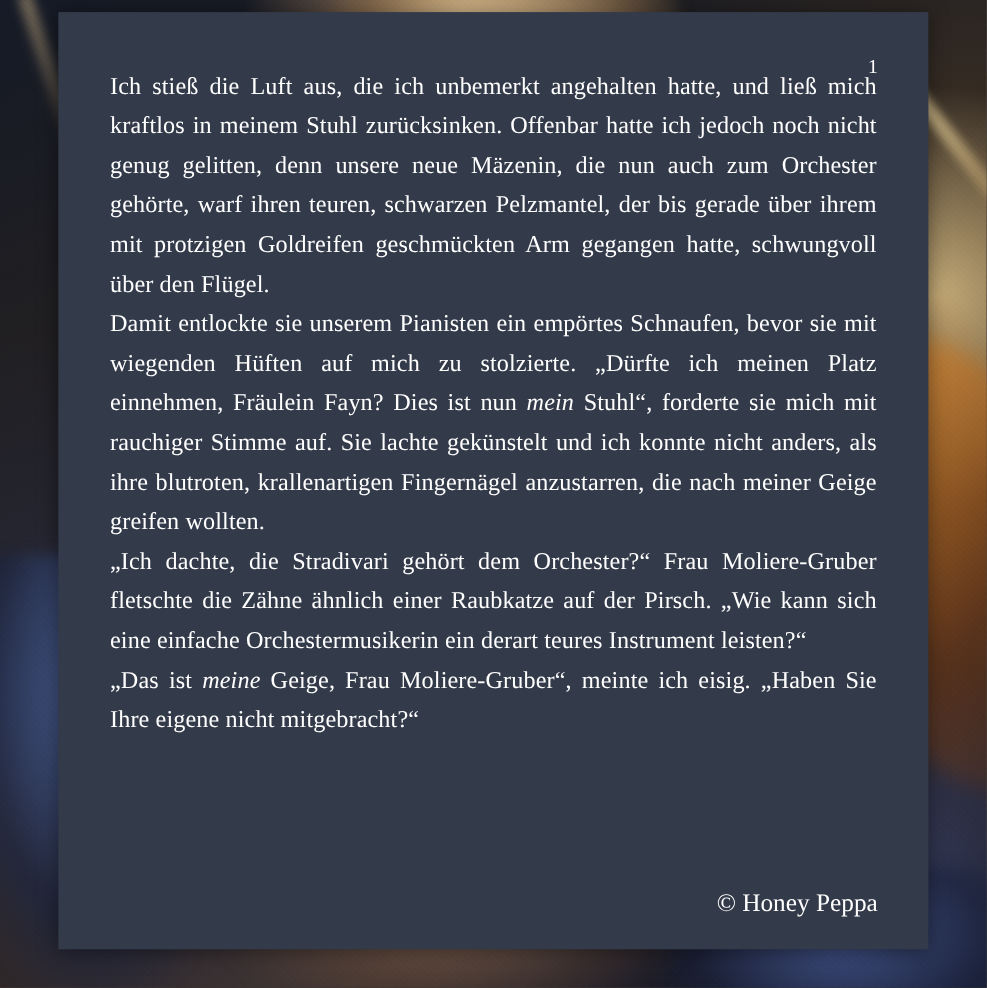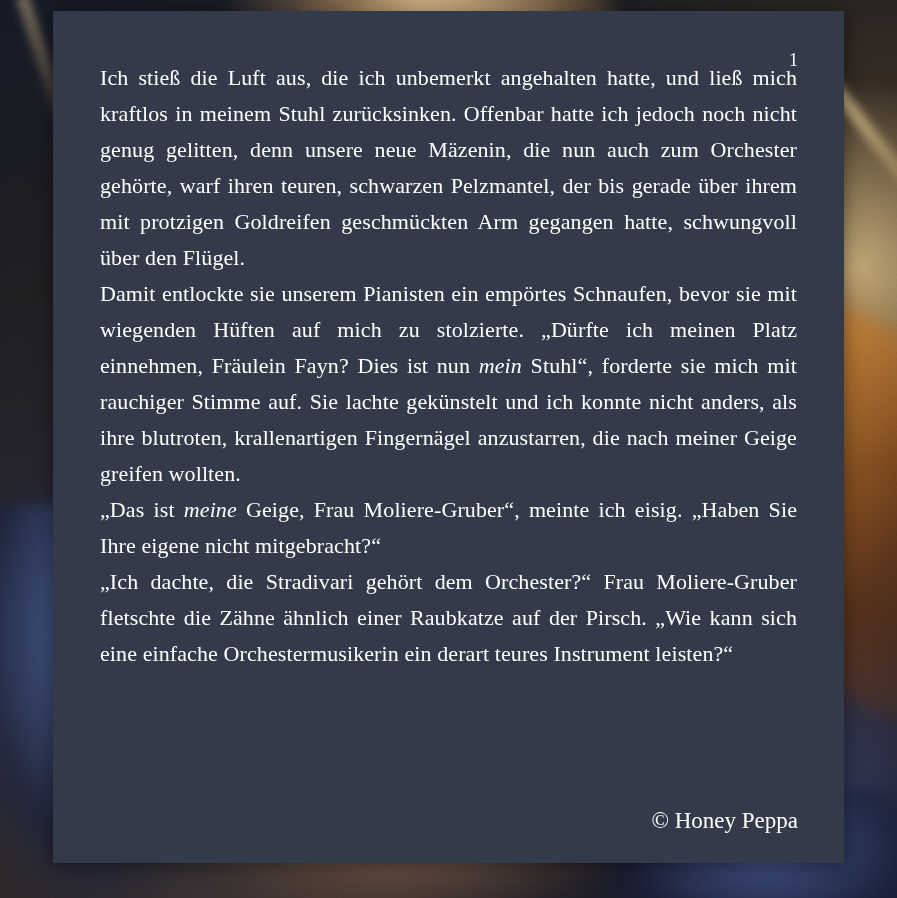--- a/index.html
+++ b/index.html
@@ -169,20 +169,20 @@
   <div class="bg-skin"></div>
   <div class="bg-grain"></div>
 
   <div class="card">
 
     <div class="page-number">1</div>
 
     <div class="text-body">
         <p><span>Ich stieß die Luft aus, die ich unbemerkt angehalten hatte, und ließ mich kraftlos in meinem Stuhl zurücksinken. Offenbar hatte ich jedoch noch nicht genug gelitten, denn unsere neue Mäzenin, die nun auch zum Orchester gehörte, warf ihren teuren, schwarzen Pelzmantel, der bis gerade über ihrem mit protzigen Goldreifen geschmückten Arm gegangen hatte, schwungvoll über den Flügel.</span></p>
         <p><span>Damit entlockte sie unserem Pianisten ein empörtes Schnaufen, bevor sie mit wiegenden Hüften auf mich zu stolzierte. „Dürfte ich meinen Platz einnehmen, Fräulein Fayn? Dies ist nun </span><em>mein</em><span> Stuhl“, forderte sie mich mit rauchiger Stimme auf. Sie lachte gekünstelt und ich konnte nicht anders, als ihre blutroten, krallenartigen Fingernägel anzustarren, die nach meiner Geige greifen wollten.</span></p>
+        <p><span>„Ich dachte, die Stradivari gehört dem Orchester?“ Frau Moliere-Gruber fletschte die Zähne ähnlich einer Raubkatze auf der Pirsch. „Wie kann sich eine einfache Orchestermusikerin ein derart teures Instrument leisten?“</span></p>
         <p><span>„Das ist </span><em>meine</em><span> Geige, Frau Moliere-Gruber“, meinte ich eisig. „Haben Sie Ihre eigene nicht mitgebracht?“</span></p>
-        <p><span>„Ich dachte, die Stradivari gehört dem Orchester?“ Frau Moliere-Gruber fletschte die Zähne ähnlich einer Raubkatze auf der Pirsch. „Wie kann sich eine einfache Orchestermusikerin ein derart teures Instrument leisten?“</span></p>
       </div>
 
     <div class="credit">© Honey Peppa</div>
 
   </div>
 </div>
 
 </body></html>

